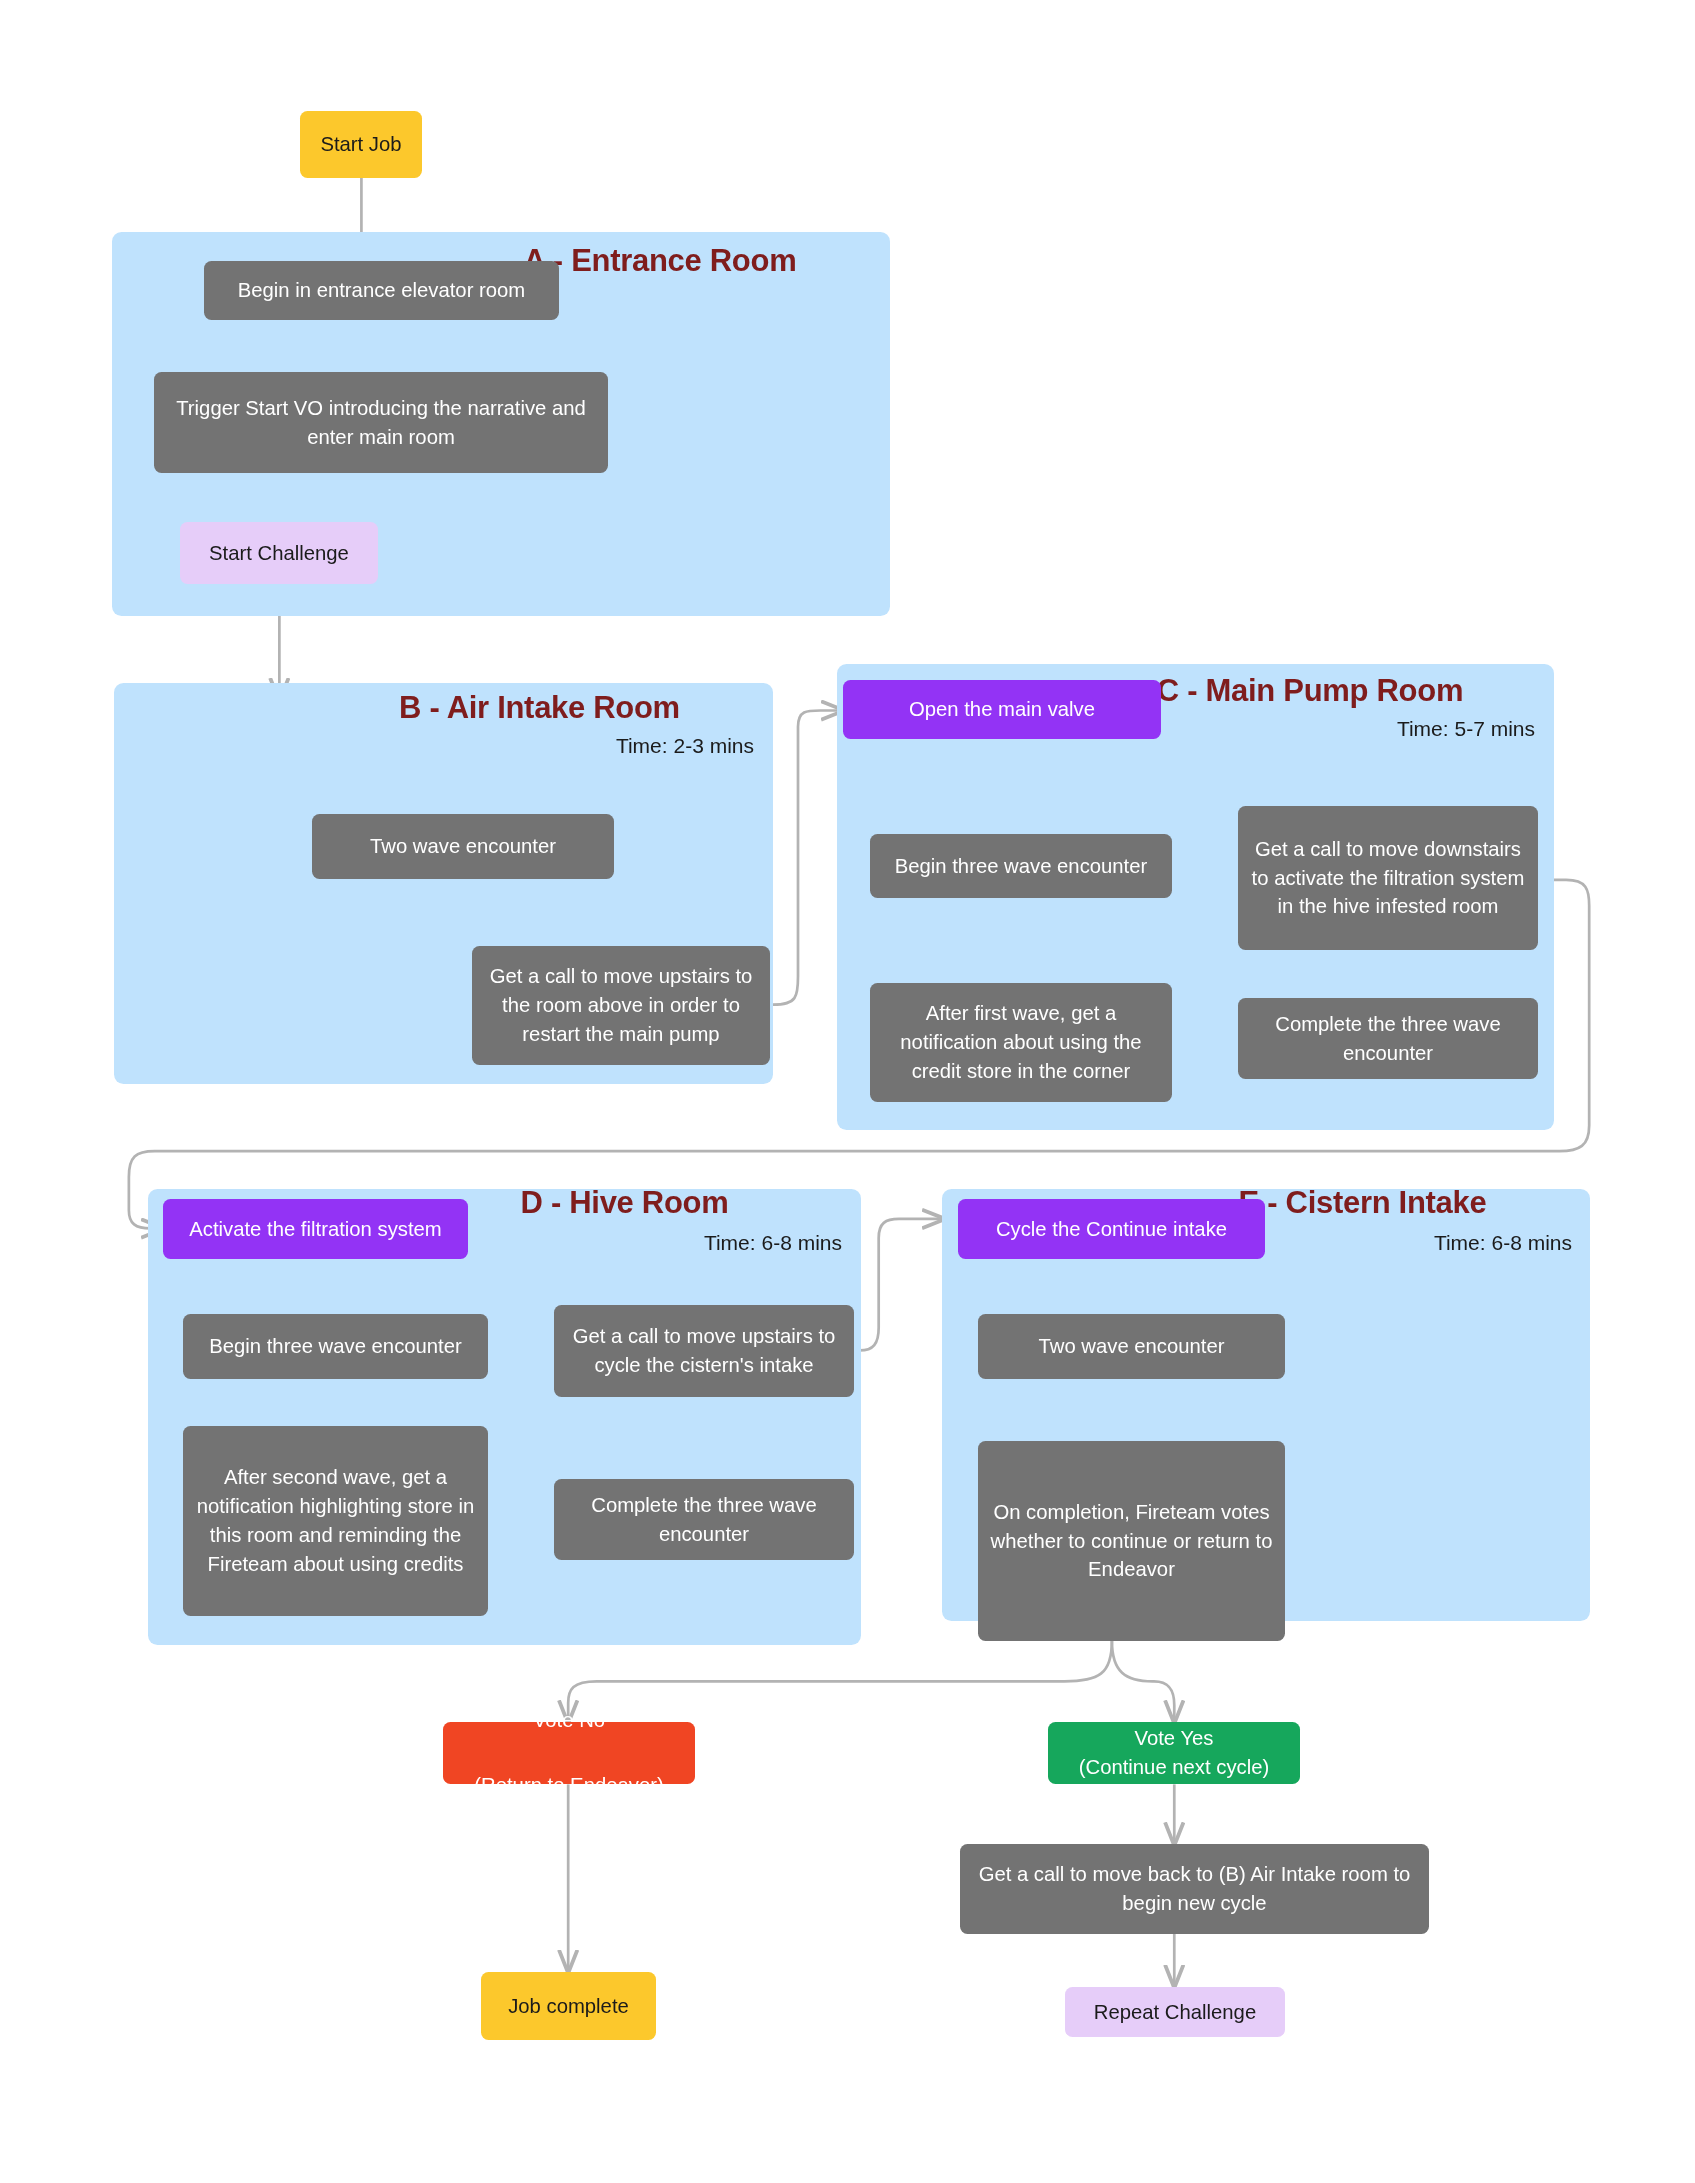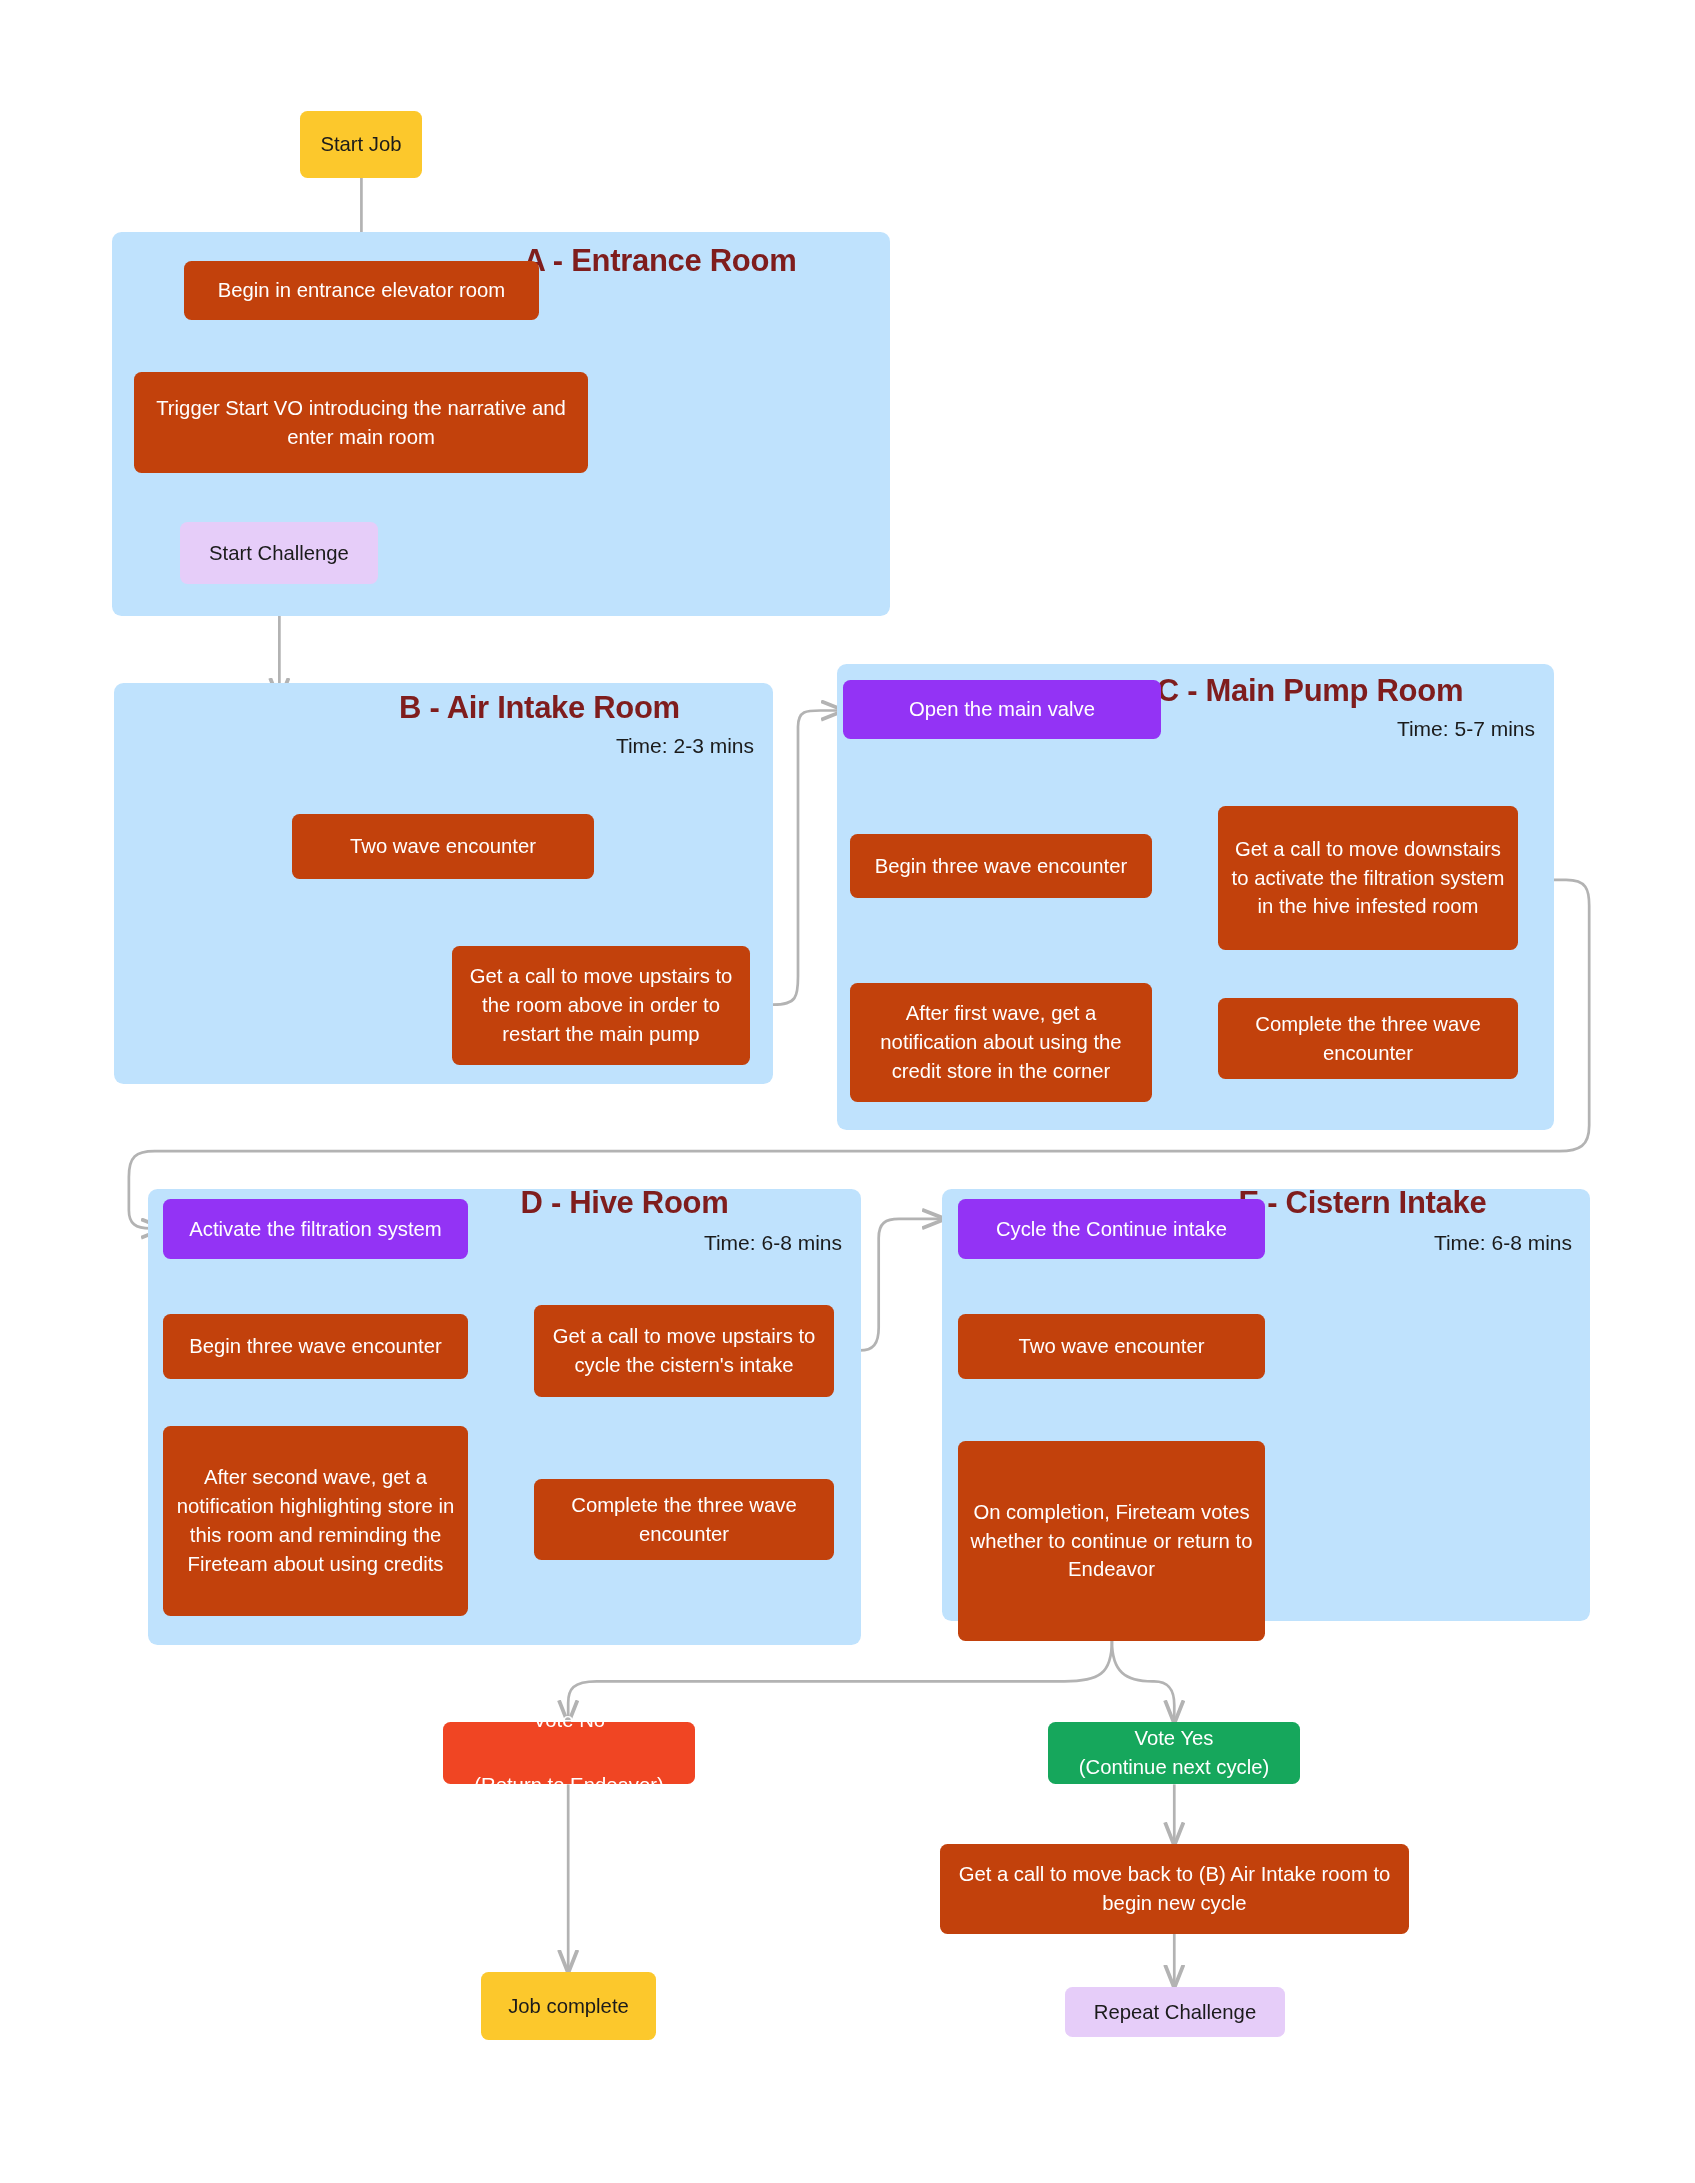--- a/index.html
+++ b/index.html
@@ -45,21 +45,21 @@
     position: absolute;
     display: flex;
     align-items: center;
     justify-content: center;
     text-align: center;
     border-radius: 7.5px;
     box-sizing: border-box;
     line-height: 1.42;
     padding: 13px 11px;
   }
-  .n-blue   { background: #c2410c; color: #ffffff; font-size: 20.3px; }
+  .n-blue   { background: #737373; color: #ffffff; font-size: 20.3px; margin-left: 20px; }
   .n-purple { background: #9333f5; color: #ffffff; font-size: 20.3px; }
   .n-yellow { background: #fcc82c; color: #1b1b1b; font-size: 20.3px; }
   .n-lav    { background: #e6cdf9; color: #1b1b1b; font-size: 20.3px; }
   .n-red    { background: #f04523; color: #ffffff; font-size: 20.3px; gap: 36px; }
   .n-green  { background: #16a75c; color: #ffffff; font-size: 20.3px; }
   .node span { display: block; width: 100%; }
 </style>
 </head>
 <body>
 

